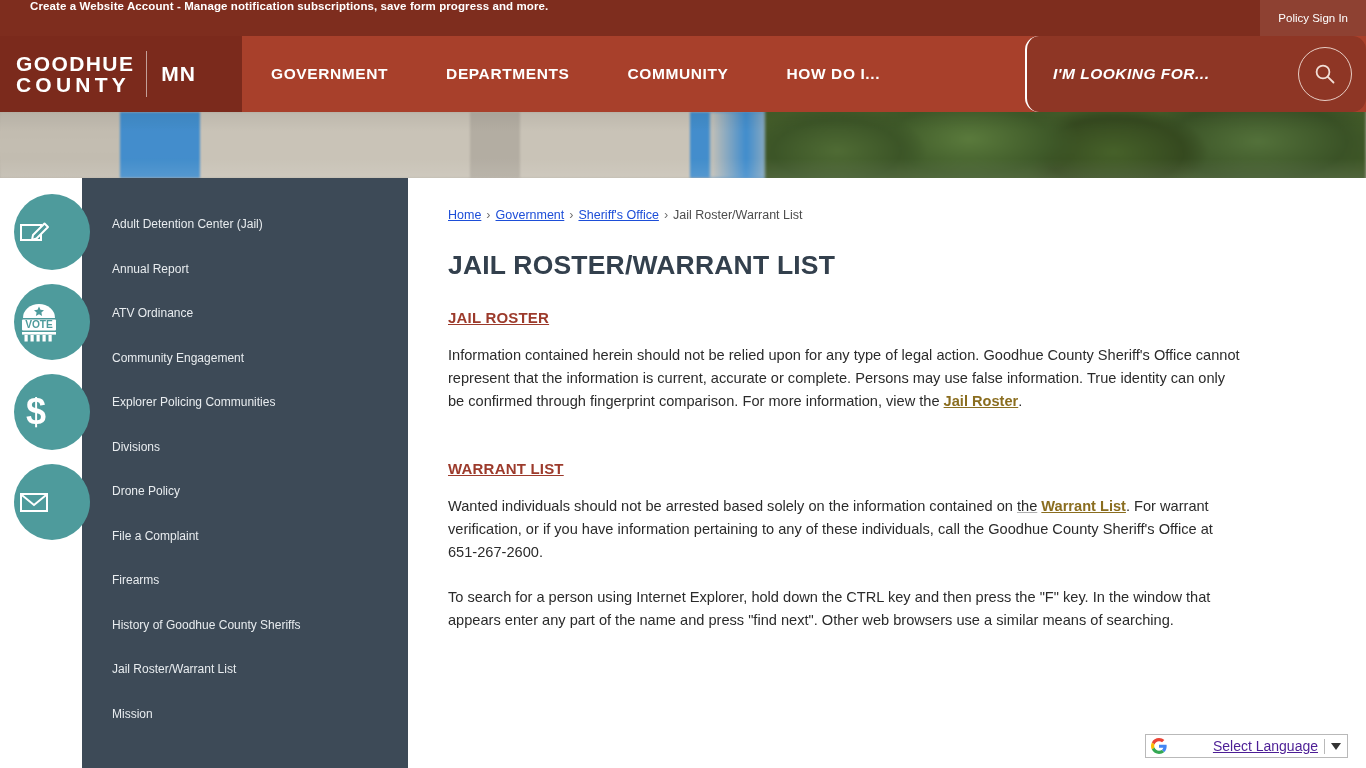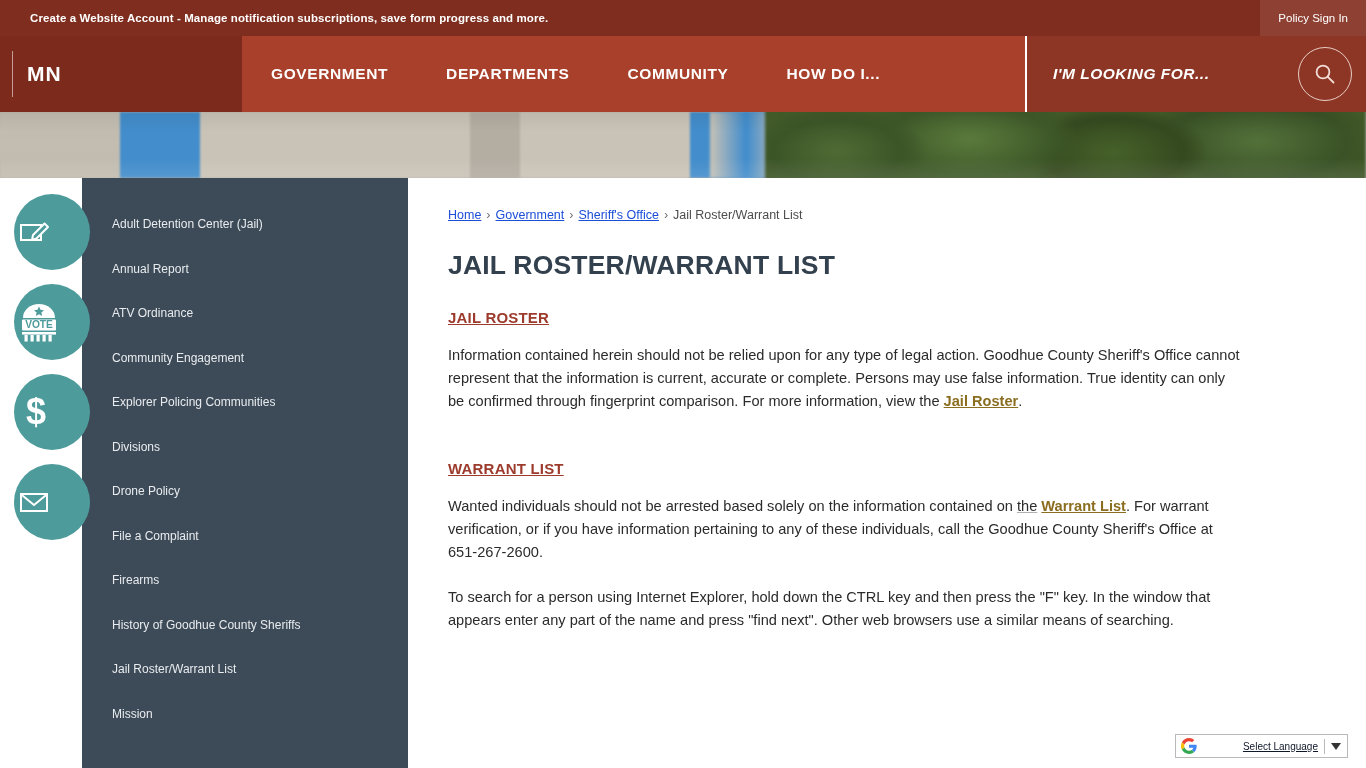--- a/index.html
+++ b/index.html
@@ -11,21 +11,21 @@
     background: #ffffff;
     font-family: "Liberation Sans", sans-serif;
   }
 
   
   .top-bar {
     position: relative;
     height: 36px;
     background: #7e2d1e;
     display: flex;
-    align-items: center;
+    align-items: flex-start;
   }
   .top-bar-msg {
     margin-left: 30px;
     font-size: 11.5px;
     font-weight: bold;
     color: #ffffff;
     letter-spacing: .1px;
     white-space: nowrap;
   }
   .signin-btn {
@@ -102,20 +102,21 @@
     display: flex;
     align-items: center;
     height: 76px;
     background: #8e3625;
     border-left: 2px solid #ffffff;
     padding-left: 26px;
     padding-right: 0;
     flex: 0 0 auto;
     width: 341px;
     position: relative;
+    border-radius: 14px;
   }
   .looking-for {
     color: #ffffff;
     font-size: 15.5px;
     font-weight: bold;
     font-style: italic;
     letter-spacing: .5px;
     white-space: nowrap;
     cursor: pointer;
   }
@@ -304,22 +305,22 @@
     height: 24px;
     display: flex;
     align-items: center;
     border: 1px solid #b9b9b9;
     background: #ffffff;
     padding: 0 6px 0 5px;
     gap: 6px;
     cursor: pointer;
   }
   .gtrans-label {
-    font-size: 10px;
-    color: #0f172a;
+    font-size: 14px;
+    color: #4c1d95;
     text-decoration: underline;
     margin-left: 40px;
   }
   .gtrans-div { width: 1px; height: 15px; background: #b9b9b9; }
   .gtrans-caret {
     width: 0; height: 0;
     border-left: 5px solid transparent;
     border-right: 5px solid transparent;
     border-top: 7px solid #333333;
   }
@@ -328,20 +329,24 @@
 <body>
 
 <div class="top-bar">
   <div class="top-bar-msg">Create a Website Account - Manage notification subscriptions, save form progress and more.</div>
   <div class="signin-btn">Policy Sign In</div>
 </div>
 
 <div class="nav-wrap">
 
   <div class="logo-block">
+    <div class="logo-text">
+      <span>GOODHUE</span>
+      <span class="l2">COUNTY</span>
+    </div>
     <div class="logo-div"></div>
     <div class="logo-mn">MN</div>
   </div>
 
   <div class="nav-items">
     <div class="nav-item">GOVERNMENT</div>
     <div class="nav-item">DEPARTMENTS</div>
     <div class="nav-item">COMMUNITY</div>
     <div class="nav-item">HOW DO I...</div>
   </div>

